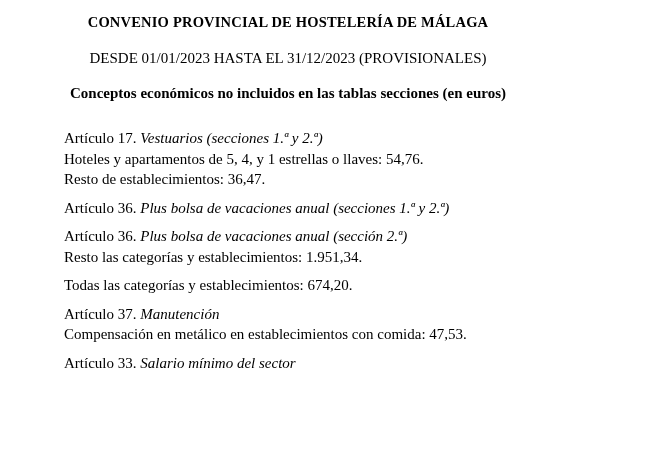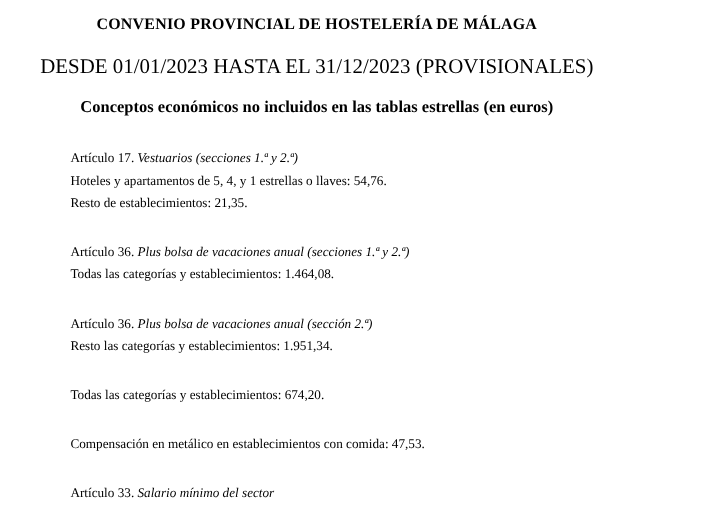--- a/index.html
+++ b/index.html
@@ -23,38 +23,38 @@
   }
   .doc-title {
     text-align: center;
     font-weight: bold;
     font-size: 14.5px;
     letter-spacing: 0.2px;
     margin: 6px 0 0 0;
   }
   .doc-subtitle {
     text-align: center;
-    font-size: 19px;
+    font-size: 15px;
     margin: 19px 0 4px 0;
   }
   .doc-heading {
     text-align: center;
     font-weight: bold;
     font-size: 15px;
     margin: 18px 0 0 0;
   }
   .body-block {
     margin-left: 64px;
     margin-right: 30px;
   }
   .entry {
-    margin-top: 24px;
+    margin-top: 8px;
   }
   .entry .line {
-    font-size: 12px;
+    font-size: 15px;
     line-height: 20.5px;
     white-space: nowrap;
   }
   .entry .art {
     font-style: normal;
   }
   .entry .subject {
     font-style: italic;
   }
   .entry .detail {
@@ -66,54 +66,57 @@
 </style>
 </head>
 <body>
 
 <div class="page">
 
   <div class="doc-title">CONVENIO PROVINCIAL DE HOSTELERÍA DE MÁLAGA</div>
 
   <div class="doc-subtitle">DESDE 01/01/2023 HASTA EL 31/12/2023 (PROVISIONALES)</div>
 
-  <div class="doc-heading">Conceptos económicos no incluidos en las tablas estrellas (en euros)</div>
+  <div class="doc-heading">Conceptos económicos no incluidos en las tablas secciones (en euros)</div>
 
   <div class="body-block">
 
     <div class="entry first-entry">
       <div class="line">
         <span class="art">Artículo 17.</span>
         <span class="subject">Vestuarios (secciones 1.ª y 2.ª)</span>
       </div>
       <div class="line detail">Hoteles y apartamentos de 5, 4, y 1 estrellas o llaves: 54,76.</div>
-      <div class="line detail">Resto de establecimientos: 21,35.</div>
+      <div class="line detail">Resto de establecimientos: 36,47.</div>
     </div>
 
     <div class="entry">
       <div class="line">
         <span class="art">Artículo 36.</span>
         <span class="subject">Plus bolsa de vacaciones anual (secciones 1.ª y 2.ª)</span>
       </div>
-      <div class="line detail">Todas las categorías y establecimientos: 1.464,08.</div>
     </div>
 
     <div class="entry">
       <div class="line">
         <span class="art">Artículo 36.</span>
         <span class="subject">Plus bolsa de vacaciones anual (sección 2.ª)</span>
       </div>
       <div class="line detail">Resto las categorías y establecimientos: 1.951,34.</div>
     </div>
 
     <div class="entry">
       <div class="line detail">Todas las categorías y establecimientos: 674,20.</div>
     </div>
 
     <div class="entry">
+      <div class="line">
+        <span class="art">Artículo 37.</span>
+        <span class="subject">Manutención</span>
+      </div>
       <div class="line detail">Compensación en metálico en establecimientos con comida: 47,53.</div>
     </div>
 
     <div class="entry">
       <div class="line">
         <span class="art">Artículo 33.</span>
         <span class="subject">Salario mínimo del sector</span>
       </div>
 
     </div>

